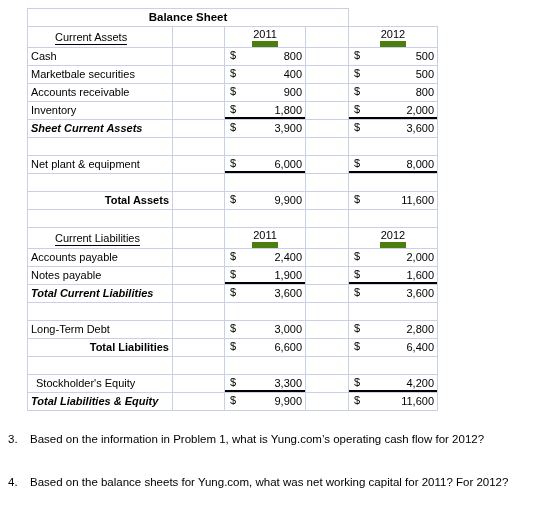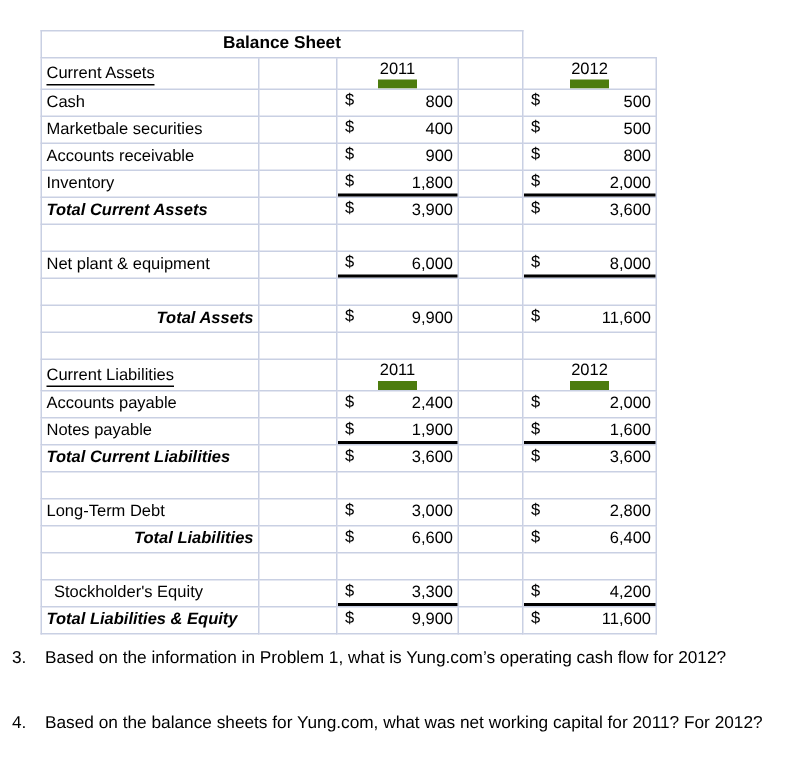--- a/index.html
+++ b/index.html
@@ -6,21 +6,21 @@
   body{
     width:537px;height:507px;
     background:#ffffff;
     font-family:"Liberation Sans", sans-serif;
     color:#000000;
     overflow:hidden;
     position:relative;
   }
   #sheet{
     position:absolute;
-    left:27px; top:20px;
+    left:27px; top:8px;
     width:410px;
     border-collapse:collapse;
     table-layout:fixed;
     font-size:11px;
   }
   #sheet td{
     border:1px solid #c9d0e3;
     height:17px;
     padding:0 3px;
     vertical-align:middle;
@@ -36,29 +36,30 @@
   col.c-e{width:89px;}
 
   .title-cell{
     text-align:center;
     font-weight:bold;
     font-size:11.5px;
   }
   .no-border{border:none !important;}
   .lbl{text-align:left;}
   .lbl-ind{text-align:left;padding-left:22px;font-style:italic;font-weight:bold;}
-  .lbl-ind2{text-align:right;font-style:italic;font-weight:bold;padding-right:6px;}
+  .lbl-ind2{text-align:right;font-weight:bold;padding-right:6px;}
   .lbl-bold-it{text-align:left;font-style:italic;font-weight:bold;margin-top:24px;}
   .hdr-under{
     text-align:left;
   }
   .hdr-under span{
     border-bottom:1px solid #000;
     display:inline-block;
     line-height:13px;
+    margin-left:24px;
   }
   .yr{
     text-align:center;
   }
   .yr span{
     border-bottom:6px solid #4d7c0f;
     display:inline-block;
     line-height:13px;
     padding:0 1px;
   }
@@ -155,21 +156,21 @@
 
     <tr>
       <td class="lbl">Inventory</td>
       <td></td>
       <td class="money ruled"><span class="dollar">$</span><span>1,800</span></td>
       <td></td>
       <td class="money ruled"><span class="dollar">$</span><span>2,000</span></td>
     </tr>
 
     <tr>
-      <td class="lbl-ind">Total Current Assets</td>
+      <td class="lbl-ind">Sheet Current Assets</td>
       <td></td>
       <td class="money"><span class="dollar">$</span><span>3,900</span></td>
       <td></td>
       <td class="money"><span class="dollar">$</span><span>3,600</span></td>
     </tr>
 
     <tr class="emptyrow">
       <td></td>
         <td></td>
         <td></td>

